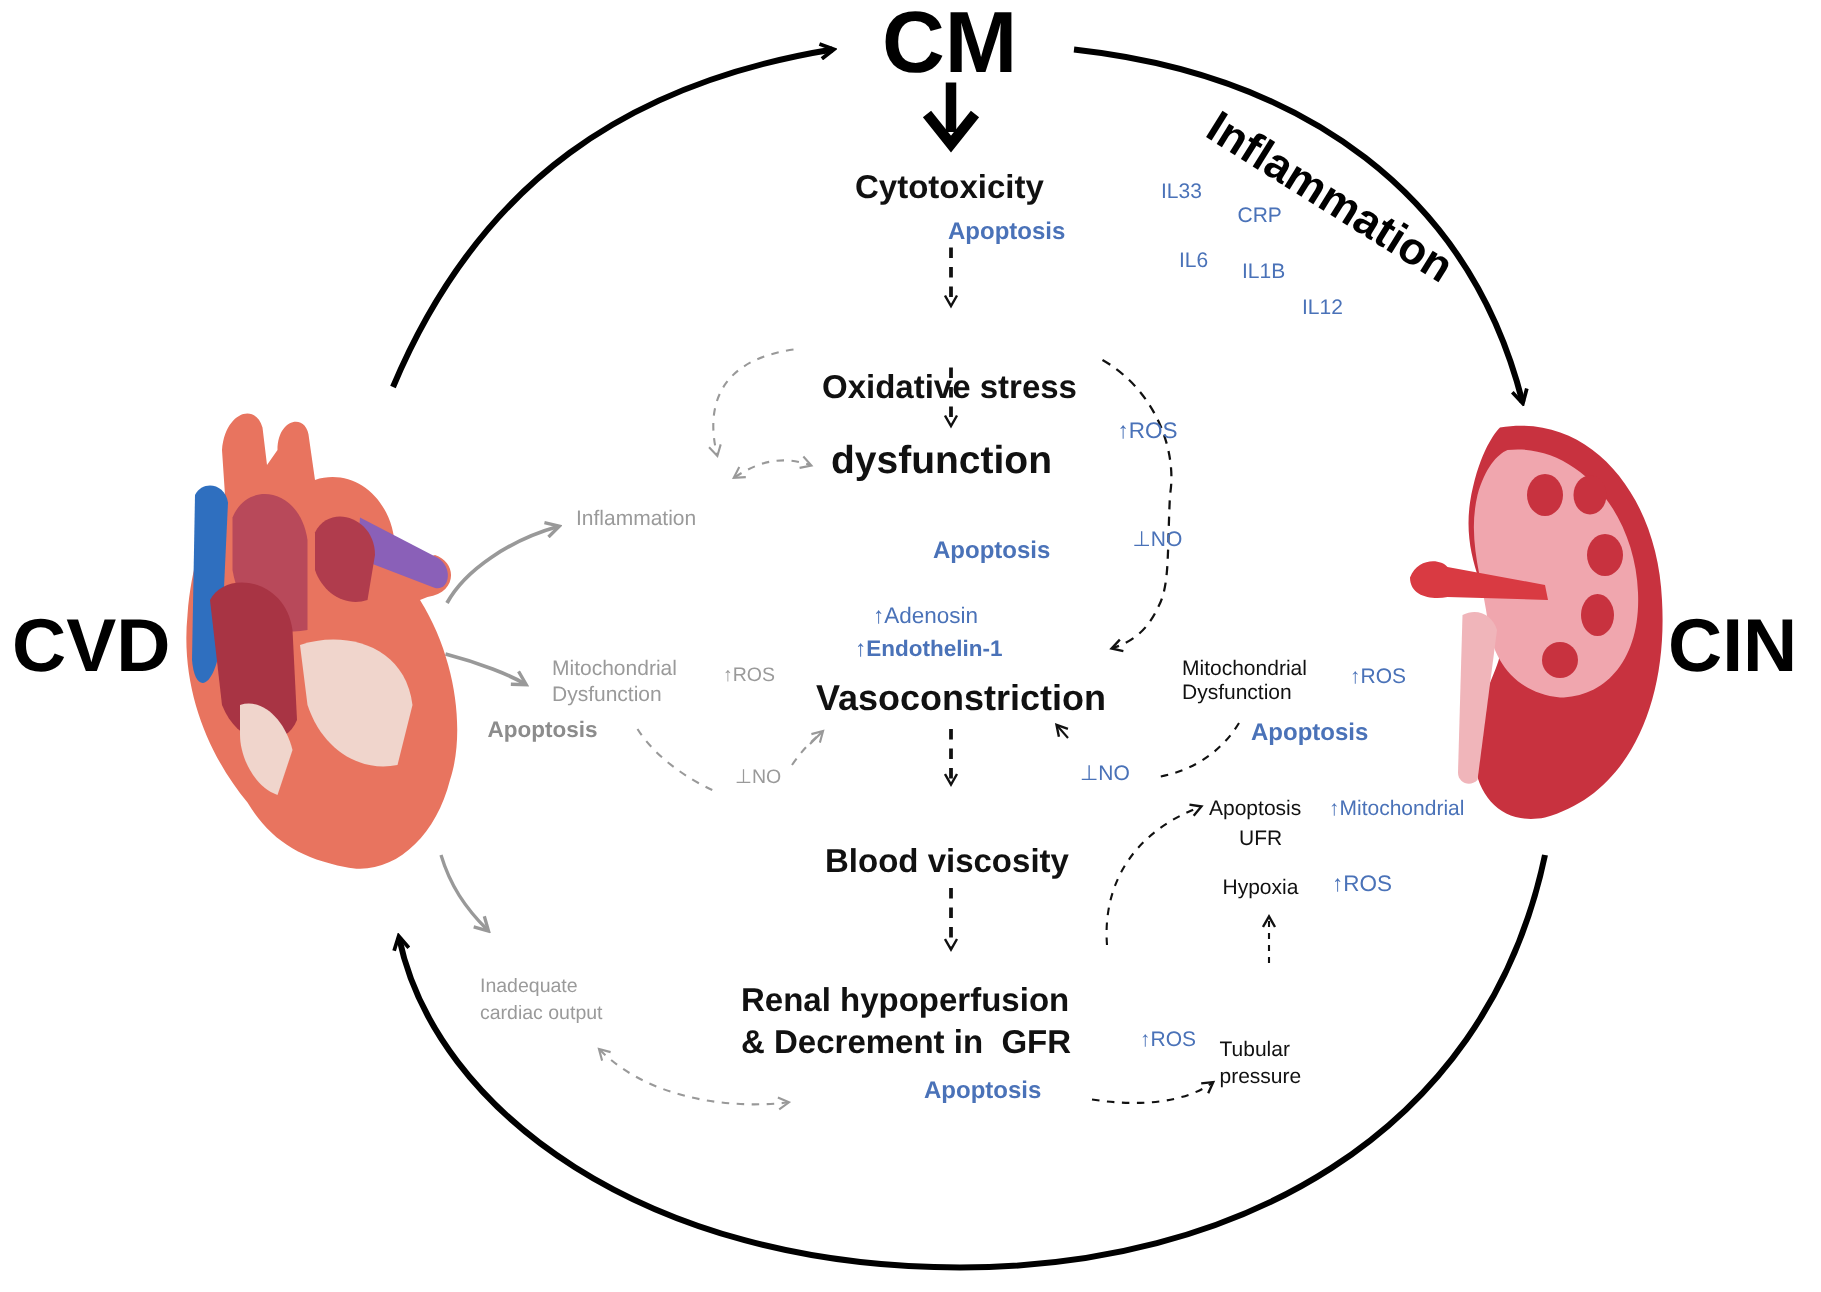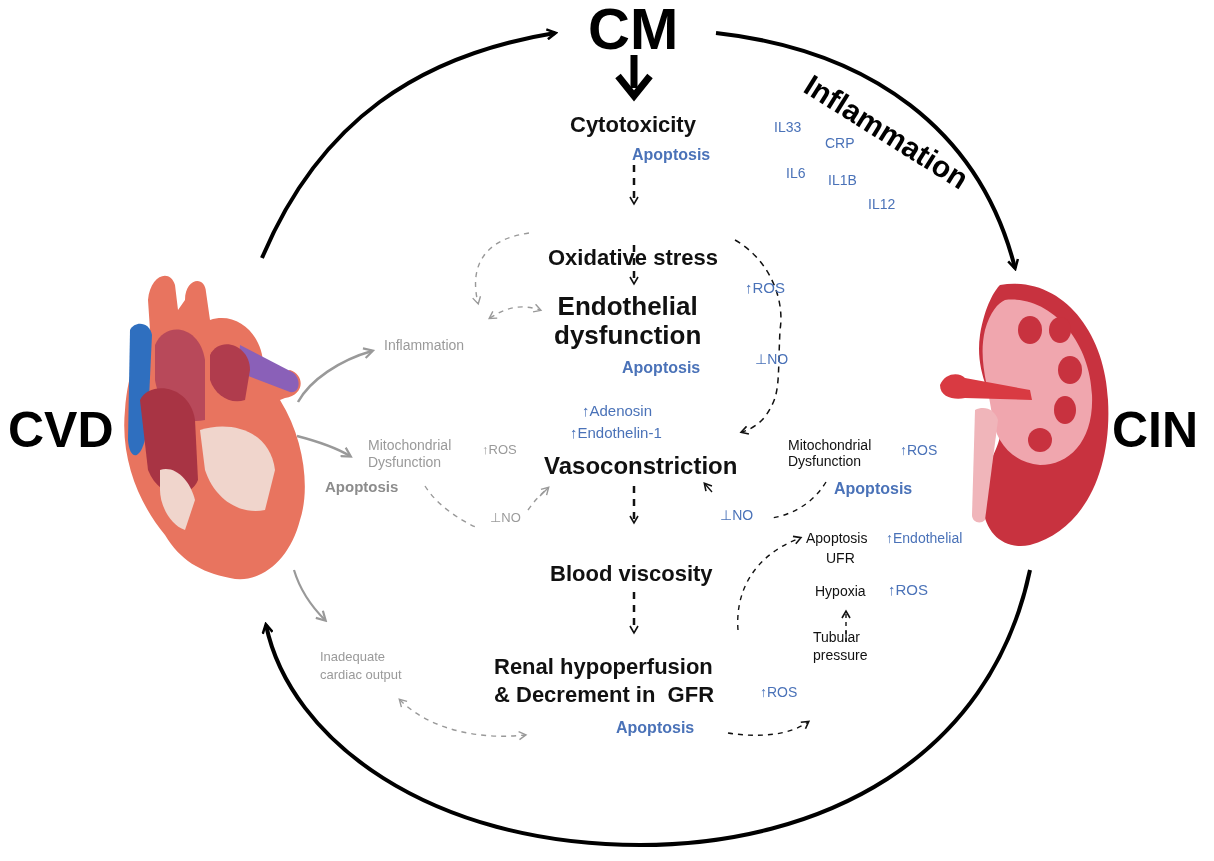--- a/index.html
+++ b/index.html
@@ -105,26 +105,25 @@
 
 <div class="t big" style="left:588px;top:0px;font-size:58px;">CM</div>
 <div class="t big" style="left:8px;top:405px;font-size:50px;">CVD</div>
 <div class="t big" style="left:1112px;top:405px;font-size:50px;">CIN</div>
 <div class="t big" style="left:815px;top:70px;font-size:30px;transform:rotate(32deg);transform-origin:left top;">Inflammation</div>
 
 <div class="t main" style="left:570px;top:114px;">Cytotoxicity</div>
 <div class="t blue-b" style="left:632px;top:147px;font-size:16px;">Apoptosis</div>
 <div class="t main" style="left:548px;top:215px;margin-top:32px;">Oxidative stress</div>
 <div class="t main-lg" style="left:554px;top:292px;">
-  <div>Endothelial</div>
   <div>dysfunction</div>
 </div>
 <div class="t blue-b" style="left:622px;top:360px;font-size:16px;">Apoptosis</div>
 <div class="t blue" style="left:582px;top:403px;font-size:15px;">↑Adenosin</div>
-<div class="t blue" style="left:570px;top:425px;font-size:15px;">↑Endothelin-1</div>
+<div class="t blue" style="left:570px;top:425px;font-size:15px;font-weight:bold;">↑Endothelin-1</div>
 <div class="t main" style="left:544px;top:454px;font-size:24px;">Vasoconstriction</div>
 <div class="t main" style="left:550px;top:563px;">Blood viscosity</div>
 <div class="t main center" style="left:494px;top:653px;font-size:22px;line-height:1.25;">
   <div>Renal hypoperfusion</div>
   <div style="white-space:pre;">&amp; Decrement in  GFR</div>
 </div>
 <div class="t blue" style="left:760px;top:685px;font-size:14px;">↑ROS</div>
 <div class="t blue-b" style="left:616px;top:720px;font-size:16px;">Apoptosis</div>
 
 <div class="t blue" style="left:774px;top:120px;font-size:14px;">IL33</div>
@@ -138,24 +137,24 @@
 
 <div class="t black-sm center" style="left:788px;top:437px;font-size:14px;line-height:1.15;">
   <div>Mitochondrial</div>
   <div>Dysfunction</div>
 </div>
 <div class="t blue" style="left:900px;top:443px;font-size:14px;">↑ROS</div>
 <div class="t blue-b" style="left:834px;top:481px;font-size:16px;">Apoptosis</div>
 <div class="t blue" style="left:720px;top:508px;font-size:14px;">⊥NO</div>
 <div class="t black-sm" style="left:806px;top:531px;font-size:14px;">Apoptosis</div>
 <div class="t black-sm" style="left:826px;top:551px;font-size:14px;">UFR</div>
-<div class="t blue" style="left:886px;top:531px;font-size:14px;">↑Endothelial</div>
+<div class="t blue" style="left:886px;top:531px;font-size:14px;">↑Mitochondrial</div>
 <div class="t black-sm" style="left:815px;top:584px;font-size:14px;">Hypoxia</div>
 <div class="t blue" style="left:888px;top:582px;font-size:15px;">↑ROS</div>
-<div class="t black-sm center" style="left:813px;top:628px;font-size:14px;line-height:1.3;">
+<div class="t black-sm center" style="left:813px;top:690px;font-size:14px;line-height:1.3;">
   <div>Tubular</div>
   <div>pressure</div>
 </div>
 
 <div class="t gray" style="left:384px;top:338px;font-size:14px;">Inflammation</div>
 <div class="t gray center" style="left:368px;top:437px;font-size:14px;line-height:1.2;">
   <div>Mitochondrial</div>
   <div>Dysfunction</div>
 </div>
 <div class="t gray" style="left:482px;top:443px;font-size:13px;">↑ROS</div>

